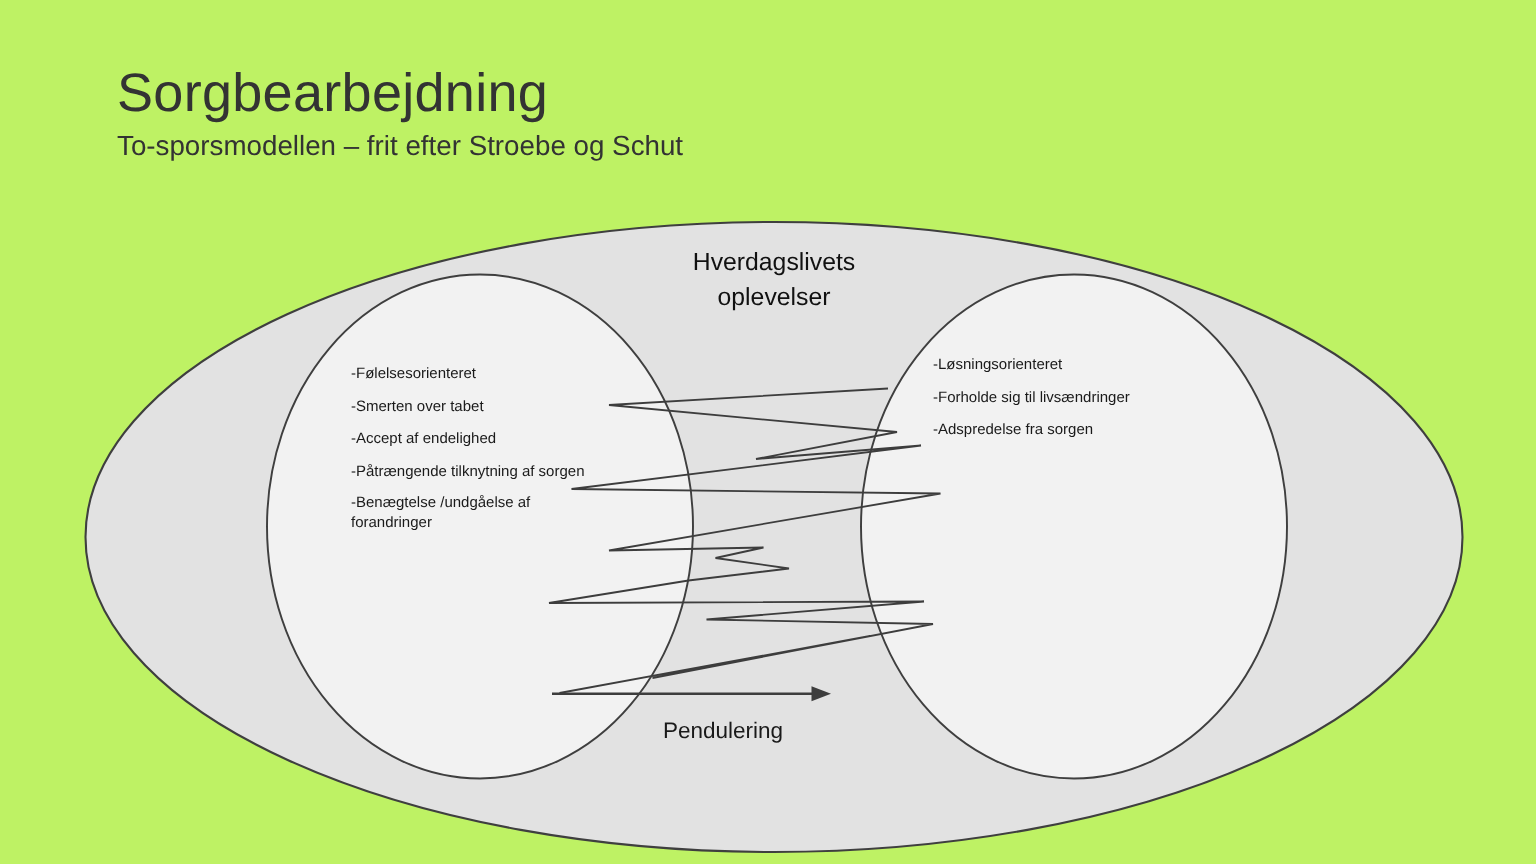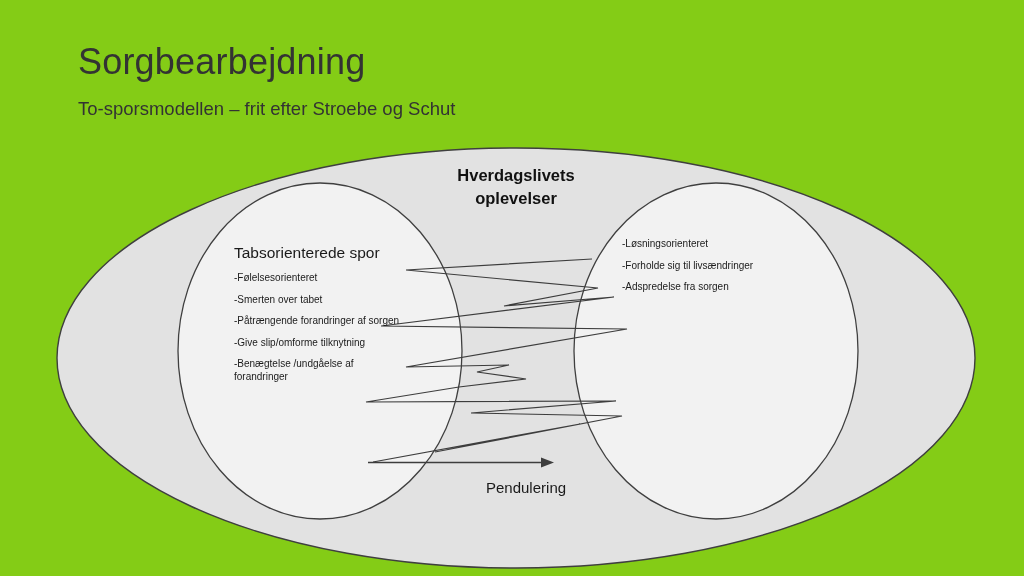--- a/index.html
+++ b/index.html
@@ -1,56 +1,56 @@
 <!DOCTYPE html>
 <html><head>
 <meta charset="utf-8">
 <style>
   html,body{margin:0;padding:0;background:#ffffff;}
   .slide{
     position:relative;
     width:1024px;height:576px;
-    background:#84cc16;
+    background:#bef264;
     overflow:hidden;
     font-family:"Liberation Sans","DejaVu Sans",sans-serif;
     color:#1f1f1f;
   }
   .diagram-svg{position:absolute;left:0;top:0;}
 
   .title-block{position:absolute;left:78px;top:42px;}
   .title{
     font-size:36px;line-height:1.1;font-weight:300;
     color:#333333;letter-spacing:.2px;white-space:nowrap;
   }
   .subtitle{
     font-size:18.5px;line-height:1.2;font-weight:300;
-    color:#333333;margin-top:16px;white-space:nowrap;
+    color:#333333;margin-top:4px;white-space:nowrap;
   }
 
   .center-label{
     position:absolute;left:440px;top:164px;width:152px;
-    text-align:center;font-size:16.5px;font-weight:bold;
+    text-align:center;font-size:16.5px;font-weight:normal;
     line-height:1.42;color:#111111;
   }
 
   .track-col{position:absolute;}
   .track-col.left{left:234px;top:244px;width:175px;}
   .track-col.right{left:622px;top:238px;width:182px;}
   .track-heading{
     font-size:15.5px;font-weight:400;color:#1a1a1a;
     margin:0 0 10px 0;white-space:nowrap;
   }
   .track-item{
     font-size:10px;line-height:1.26;color:#1a1a1a;
     margin:0 0 9px 0;
   }
   .track-item.nw{white-space:nowrap;}
 
   .pendulation-label{
-    position:absolute;left:486px;top:479px;
+    position:absolute;left:442px;top:479px;
     font-size:15px;color:#1a1a1a;white-space:nowrap;text-align:right;
   }
 </style>
 </head>
 <body>
 
 <div class="slide">
 
   <svg class="diagram-svg" width="1024" height="576" viewBox="0 0 1024 576">
 
@@ -67,25 +67,24 @@
   </svg>
 
   <div class="title-block">
     <div class="title">Sorgbearbejdning</div>
     <div class="subtitle">To-sporsmodellen – frit efter Stroebe og Schut</div>
   </div>
 
   <div class="center-label">Hverdagslivets oplevelser</div>
 
   <div class="track-col left">
-    <div class="track-heading">Tabsorienterede spor</div>
     <div class="track-item">-Følelsesorienteret</div>
     <div class="track-item">-Smerten over tabet</div>
-    <div class="track-item">-Påtrængende forandringer af sorgen</div>
-    <div class="track-item">-Give slip/omforme tilknytning</div>
+    <div class="track-item">-Accept af endelighed</div>
+    <div class="track-item">-Påtrængende tilknytning af sorgen</div>
     <div class="track-item">-Benægtelse /undgåelse af forandringer</div>
   </div>
 
   <div class="track-col right">
     <div class="track-item">-Løsningsorienteret</div>
     <div class="track-item">-Forholde sig til livsændringer</div>
     <div class="track-item">-Adspredelse fra sorgen</div>
   </div>
 
   <div class="pendulation-label">Pendulering</div>

